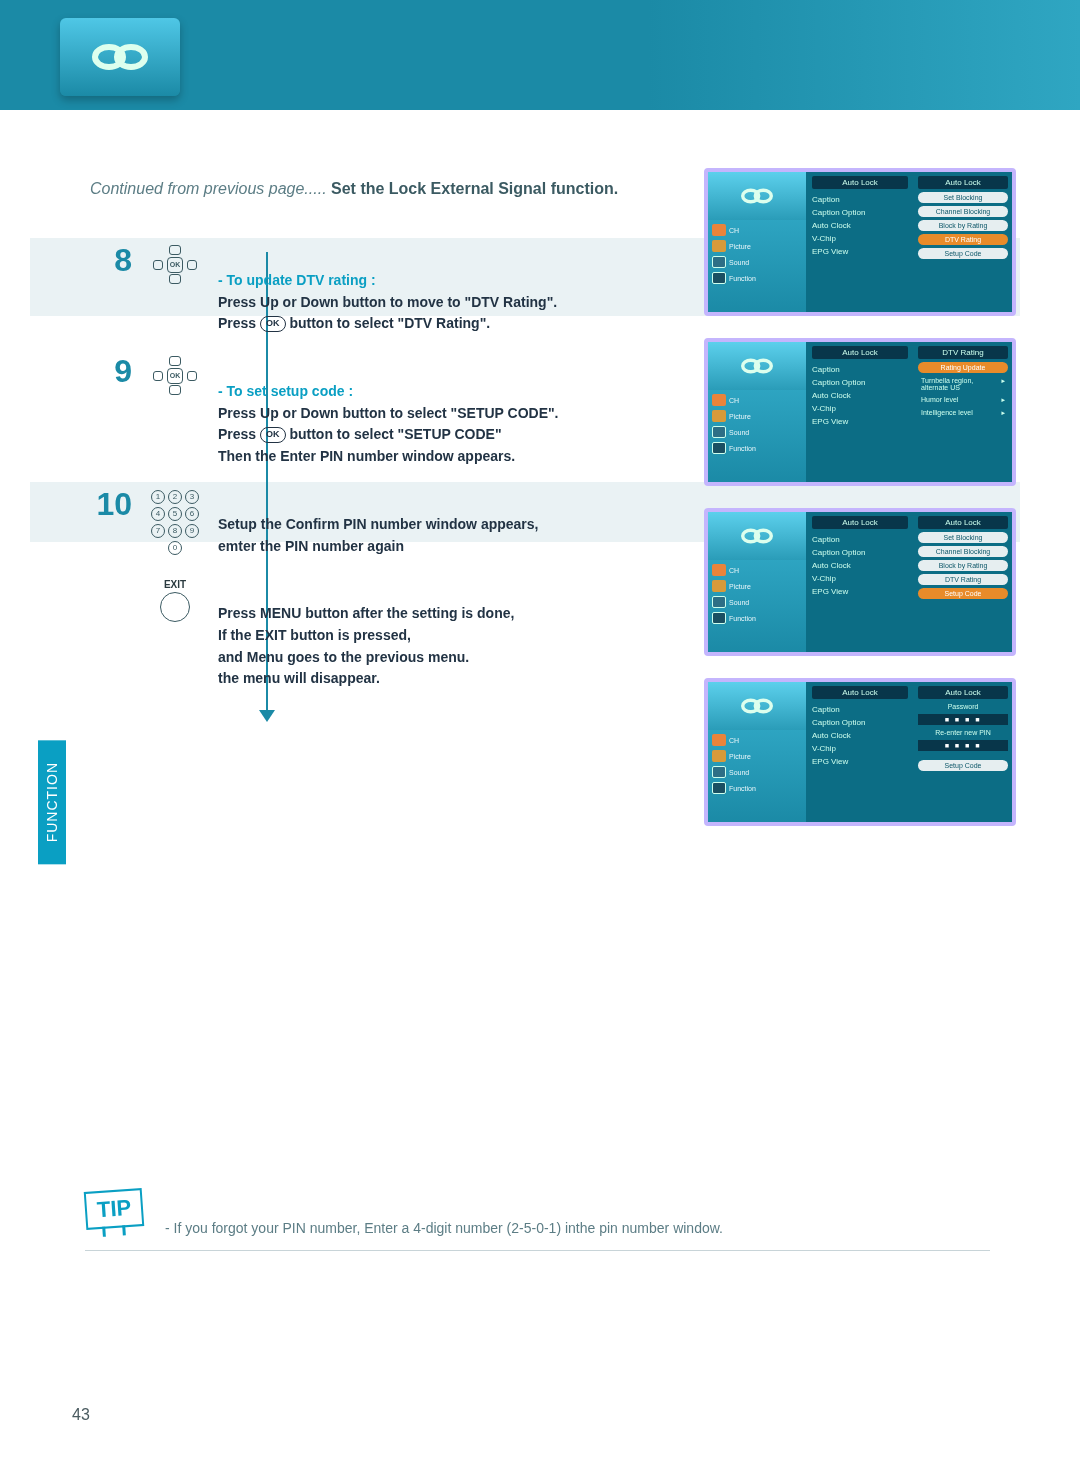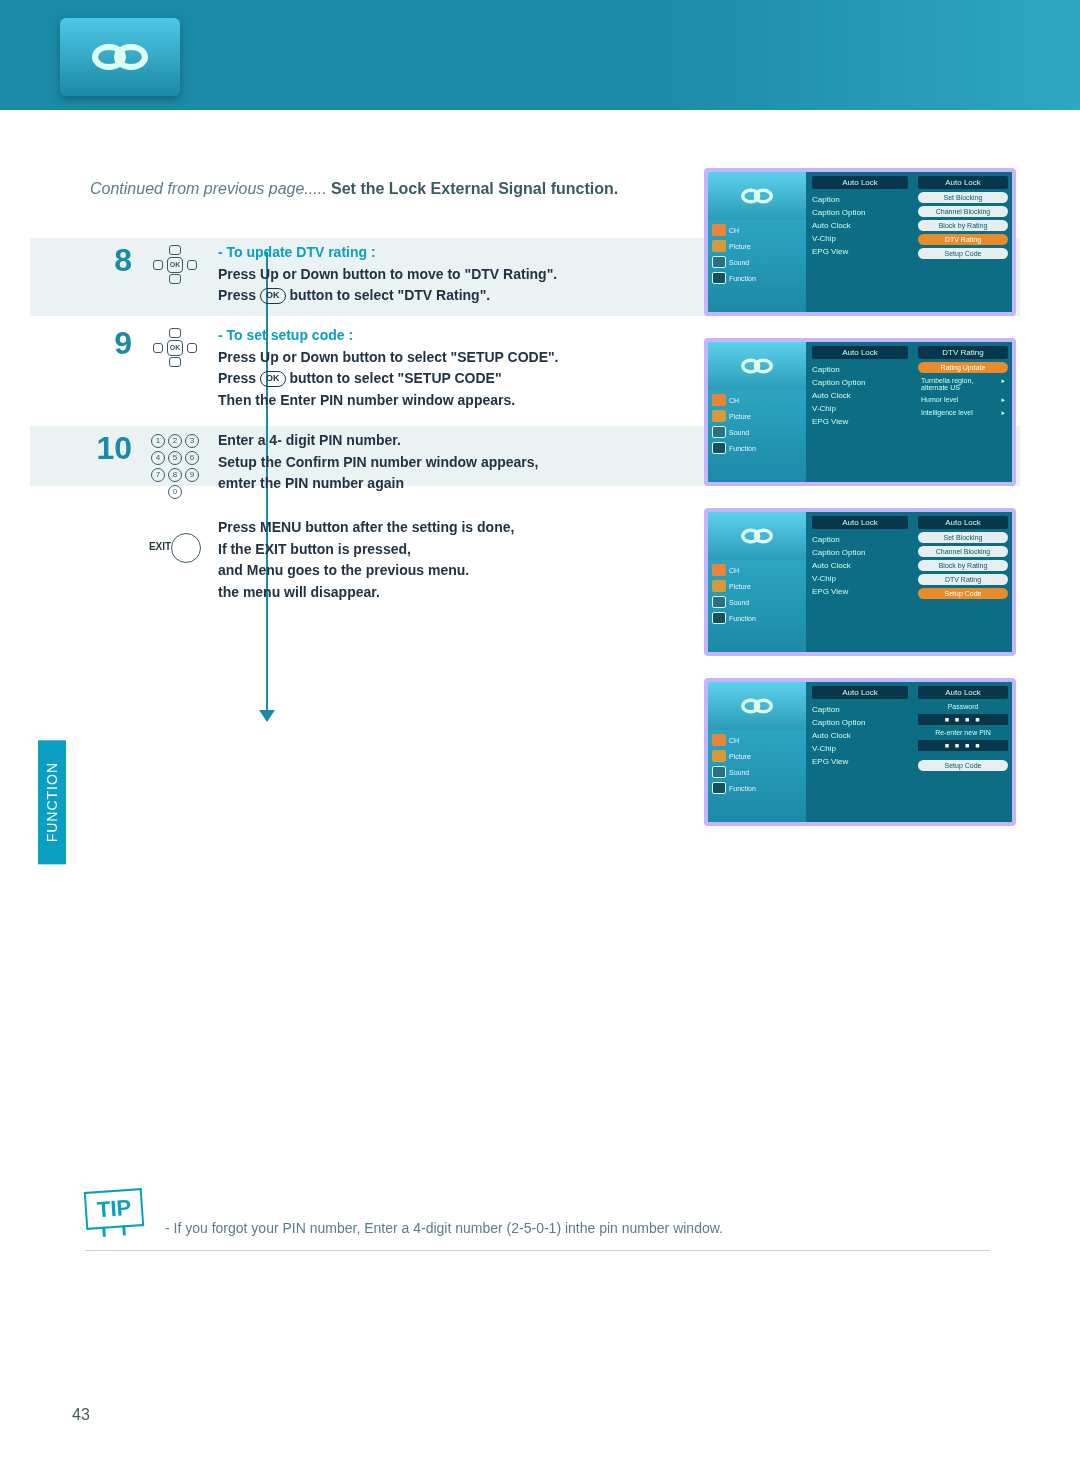--- a/index.html
+++ b/index.html
@@ -12,42 +12,42 @@
   .content { padding: 40px 60px 0 40px; position: relative; }
 
   .continued-line { font-size: 16px; color: #5c7d85; margin: 30px 0 44px 50px; }
   .continued-line .cont { font-style: italic; color: #5c7d85; }
   .continued-line .bold { font-weight: bold; color: #3b5a62; font-style: normal; }
 
   .steps { position: relative; margin-left: 50px; }
   .step-row { display: flex; align-items: flex-start; margin-bottom: 18px; position: relative; }
   .step-num { width: 50px; font-size: 32px; font-weight: bold; color: #1b8aa6; text-align: right; padding-right: 8px; }
   .remote-col { width: 70px; display: flex; justify-content: center; padding-top: 4px; }
-  .step-text { flex: 1; padding-left: 8px; font-size: 14px; line-height: 1.55; }
+  .step-text { flex: 1; padding-left: 8px; font-size: 14px; line-height: 1.55; margin-top: 28px; }
   .step-text .title { color: #0a9fc3; font-weight: bold; }
   .step-text .body { color: #234; font-weight: bold; }
   .ok-pill { display: inline-block; border: 1.5px solid #234; border-radius: 10px; font-size: 9px; padding: 0 5px; vertical-align: 2px; font-weight: bold; }
 
   .arrowline { position: absolute; left: 176px; top: 10px; width: 2px; height: 460px; background: #1b8aa6; }
   .arrowhead { position: absolute; left: 169px; top: 468px; width: 0; height: 0; border-left: 8px solid transparent; border-right: 8px solid transparent; border-top: 12px solid #1b8aa6; }
 
   
   .dpad { width: 56px; height: 38px; position: relative; }
   .dpad .center { position: absolute; left: 20px; top: 11px; width: 16px; height: 16px; border: 1.5px solid #3b5a62; border-radius: 4px; font-size: 7px; text-align: center; line-height: 14px; color: #3b5a62; font-weight: bold; }
   .dpad .btn { position: absolute; width: 12px; height: 10px; border: 1.5px solid #3b5a62; border-radius: 3px; }
   .dpad .up { left: 22px; top: -1px; }
   .dpad .dn { left: 22px; top: 28px; }
   .dpad .lf { left: 6px; top: 14px; width: 10px; height: 10px; }
   .dpad .rt { left: 40px; top: 14px; width: 10px; height: 10px; }
 
   .numpad { display: grid; grid-template-columns: repeat(3, 14px); grid-gap: 3px; }
   .numpad .n { width: 14px; height: 14px; border: 1.2px solid #3b5a62; border-radius: 50%; font-size: 8px; display: flex; align-items: center; justify-content: center; color: #3b5a62; }
   .numpad .zero { grid-column: 2; }
 
-  .exit-circ { display: flex; flex-direction: row; align-items: center; margin-top: 12px; }
+  .exit-circ { display: flex; flex-direction: column; align-items: center; }
   .exit-circ .lbl { font-size: 10px; font-weight: bold; color: #2a3a3f; margin-bottom: 2px; }
   .exit-circ .circ { width: 30px; height: 30px; border: 1.5px solid #3b5a62; border-radius: 50%; }
 
   
   .osd-col { position: absolute; right: 64px; top: 168px; width: 312px; display: flex; flex-direction: column; gap: 22px; }
   .osd { width: 312px; height: 148px; display: flex; border: 4px solid #c4b5fd; border-radius: 4px; overflow: hidden; font-size: 8px; color: #cfe; }
   .osd .left { width: 98px; background: linear-gradient(#37b2d0,#1b8aa6); display: flex; flex-direction: column; }
   .osd .left .mini { height: 48px; background: linear-gradient(#5cd0ec,#2a9cb8); display: flex; align-items: center; justify-content: center; }
   .osd .left .icons { flex: 1; padding: 4px; display: flex; flex-direction: column; gap: 4px; font-size: 7px; }
   .osd .left .icons .ic { display: flex; align-items: center; gap: 3px; color: #e9f6fa; }
@@ -159,21 +159,20 @@
           <div class="n">4</div>
             <div class="n">5</div>
             <div class="n">6</div>
           <div class="n">7</div>
             <div class="n">8</div>
             <div class="n">9</div>
           <div class="n zero">0</div>
         </div>
       </div>
       <div class="step-text">
-        <div class="body">Enter a 4- digit PIN number.</div>
         <div class="body">Setup the Confirm PIN number window appears,</div>
         <div class="body">emter the PIN number again</div>
       </div>
     </div>
 
     <div class="step-row">
       <div class="step-num"></div>
       <div class="remote-col">
         <div class="exit-circ">
           <div class="lbl">EXIT</div>

